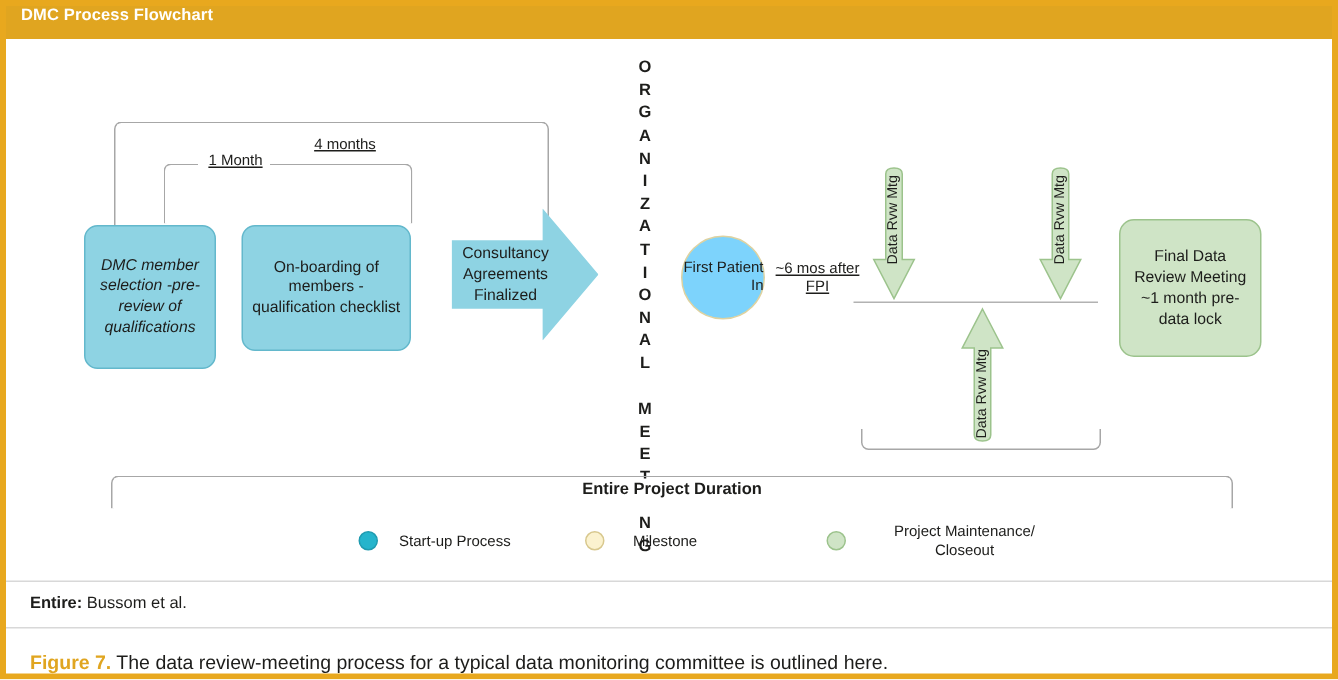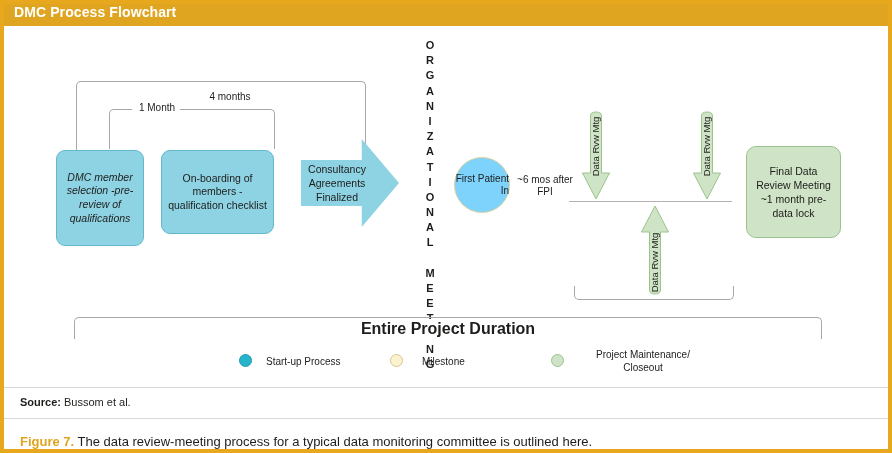--- a/index.html
+++ b/index.html
@@ -19,21 +19,21 @@
     border:4px solid #e8a81e;
     box-sizing:border-box;
   }
   #titlebar{
     position:absolute;left:0;top:0;width:892px;height:26px;
     background:#e0a520;
     box-sizing:border-box;
   }
   #titlebar .ttl{
     position:absolute;left:14px;top:4px;
-    color:#ffffff;font-size:14px;font-weight:bold;
+    color:#ffffff;font-size:11px;font-weight:bold;
     letter-spacing:.1px;
     white-space:nowrap;
   }
 
   
   #canvas{
     position:absolute;left:4px;top:26px;width:884px;height:423px;
     background:#ffffff;
   }
 
@@ -136,23 +136,23 @@
   .legdot{position:absolute;border-radius:50%;box-sizing:border-box;}
   .legtext{position:absolute;font-size:10px;color:#1d1d1b;text-align:center;line-height:1.25;}
 
   
   .divider{position:absolute;background:#d8d8d8;height:1px;}
   #sourceline{position:absolute;font-size:11px;color:#1d1d1b;}
   #sourceline b{font-weight:bold;}
   #figline{position:absolute;font-size:13px;color:#1d1d1b;}
   #figline .fignum{color:#e0a520;font-weight:bold;}
 
-  .label-sm{font-size:10px;color:#1d1d1b;}
+  .label-sm{font-size:10px;color:#1d1d1b;text-decoration:underline;}
   .ital{font-style:italic;font-size:10px;color:#1d1d1b;}
-  .bold-sm{font-size:16px;font-weight:bold;color:#1d1d1b;}
+  .bold-sm{font-size:11px;font-weight:bold;color:#1d1d1b;}
 </style>
 </head>
 <body>
 
 <div id="page">
 
   <div id="titlebar">
     <div class="ttl">DMC Process Flowchart</div>
   </div>
 
@@ -257,21 +257,21 @@
 
     <div class="legdot" style="left:386px;top:328px;width:13px;height:13px;background:#fbf2cf;border:1px solid #d8c88e;"></div>
     <div class="legtext" style="left:418px;top:330px;width:100px;text-align:left;">Milestone</div>
 
     <div class="legdot" style="left:547px;top:328px;width:13px;height:13px;background:#cfe4c6;border:1px solid #9cc38c;"></div>
     <div class="legtext" style="left:578px;top:323px;width:122px;text-align:center;">Project Maintenance/ Closeout</div>
 
     <div class="divider" style="left:0px;top:361px;width:884px;"></div>
 
     <div id="sourceline" style="left:16px;top:370px;">
-      <b>Source:</b>
+      <b>Entire:</b>
       <span>Bussom et al.</span>
     </div>
 
     <div class="divider" style="left:0px;top:392px;width:884px;"></div>
 
     <div id="figline" style="left:16px;top:408px;">
       <span class="fignum">Figure 7.</span>
       <span>The data review-meeting process for a typical data monitoring committee is outlined here.</span>
     </div>
 

